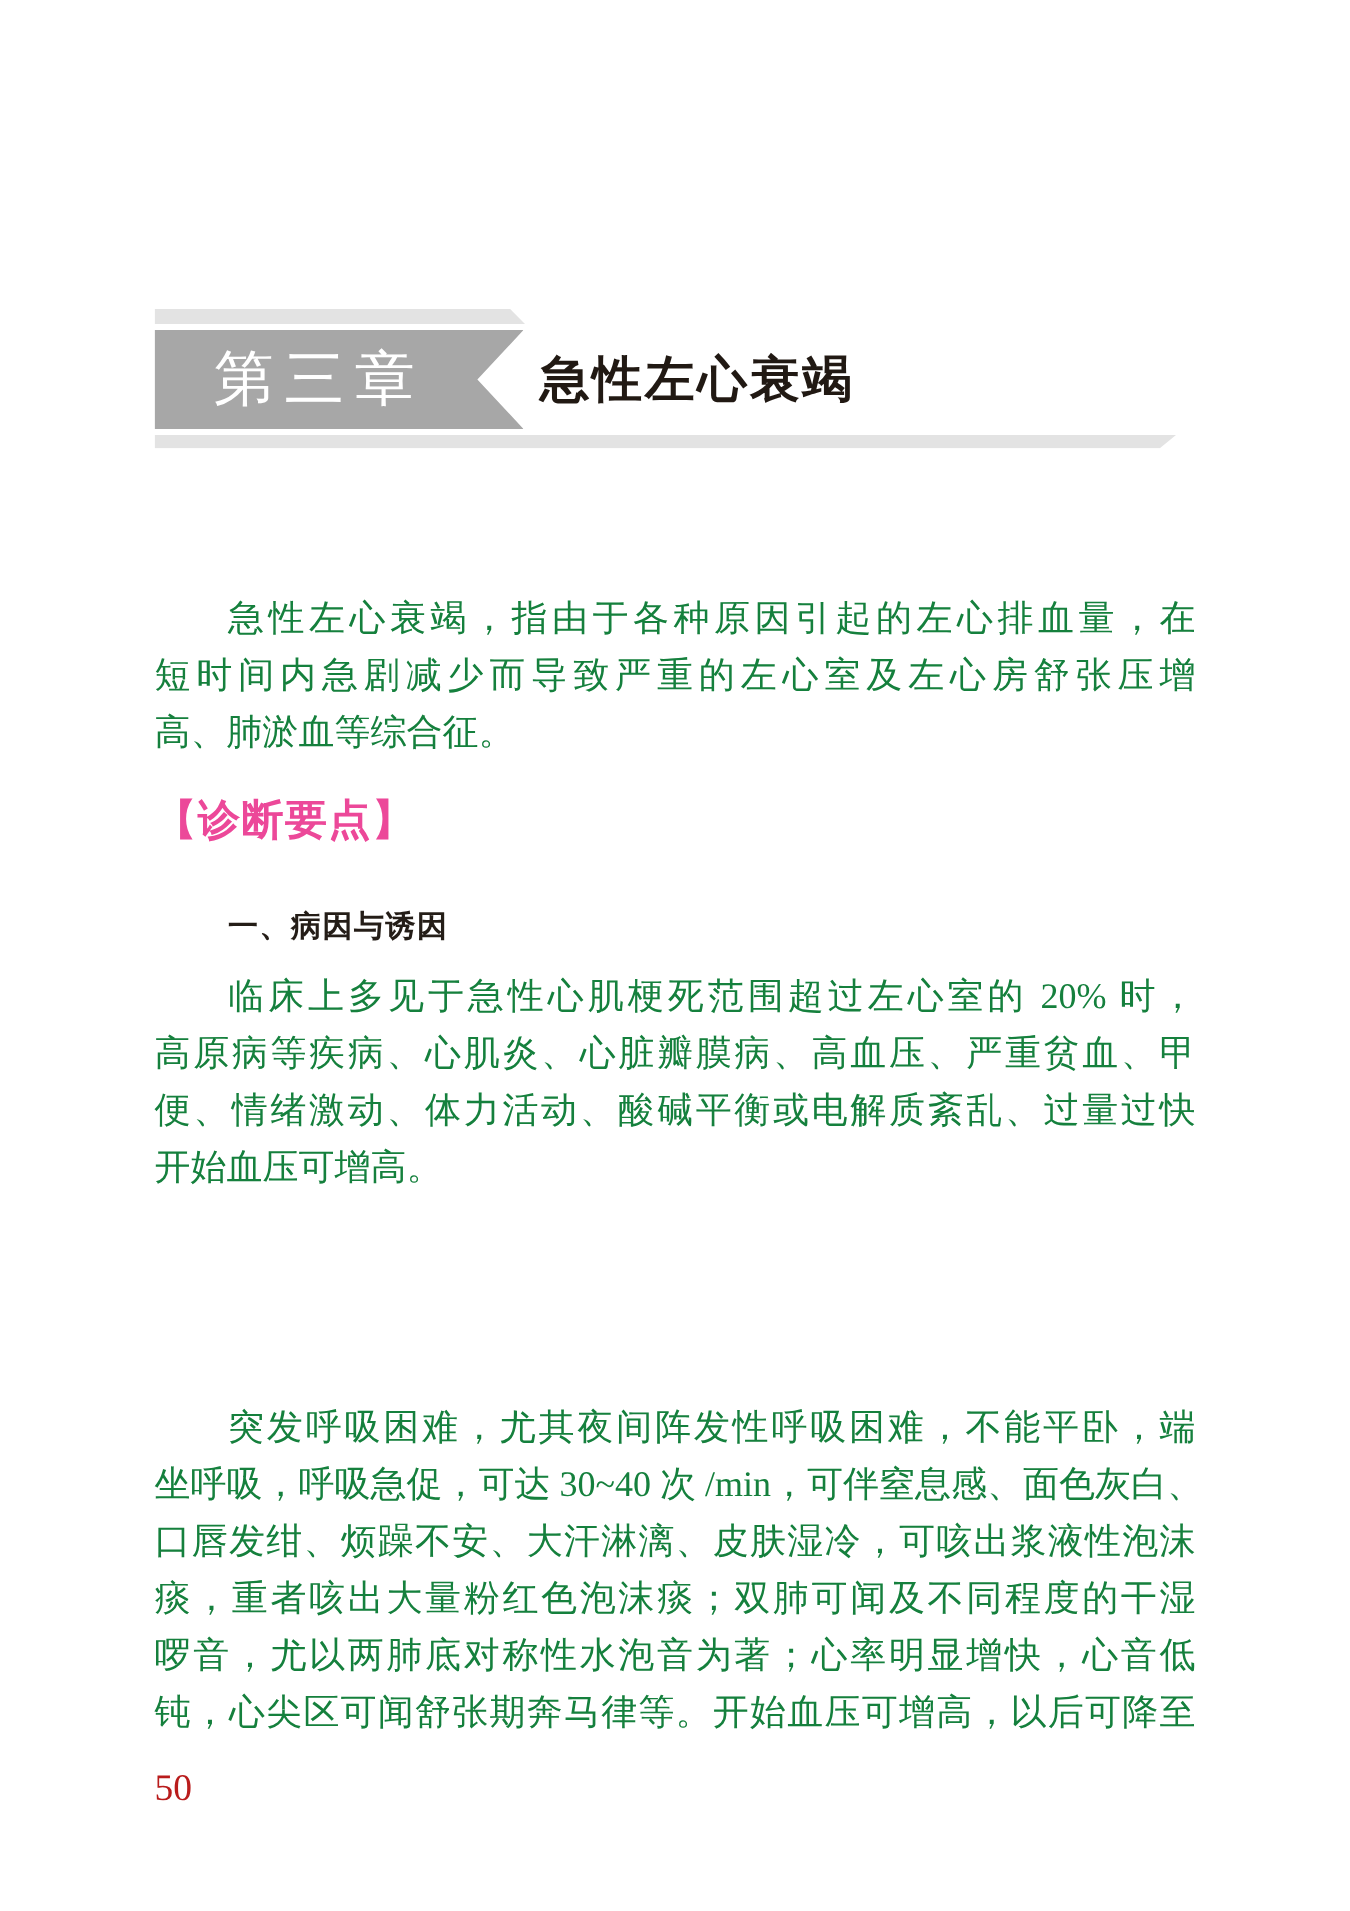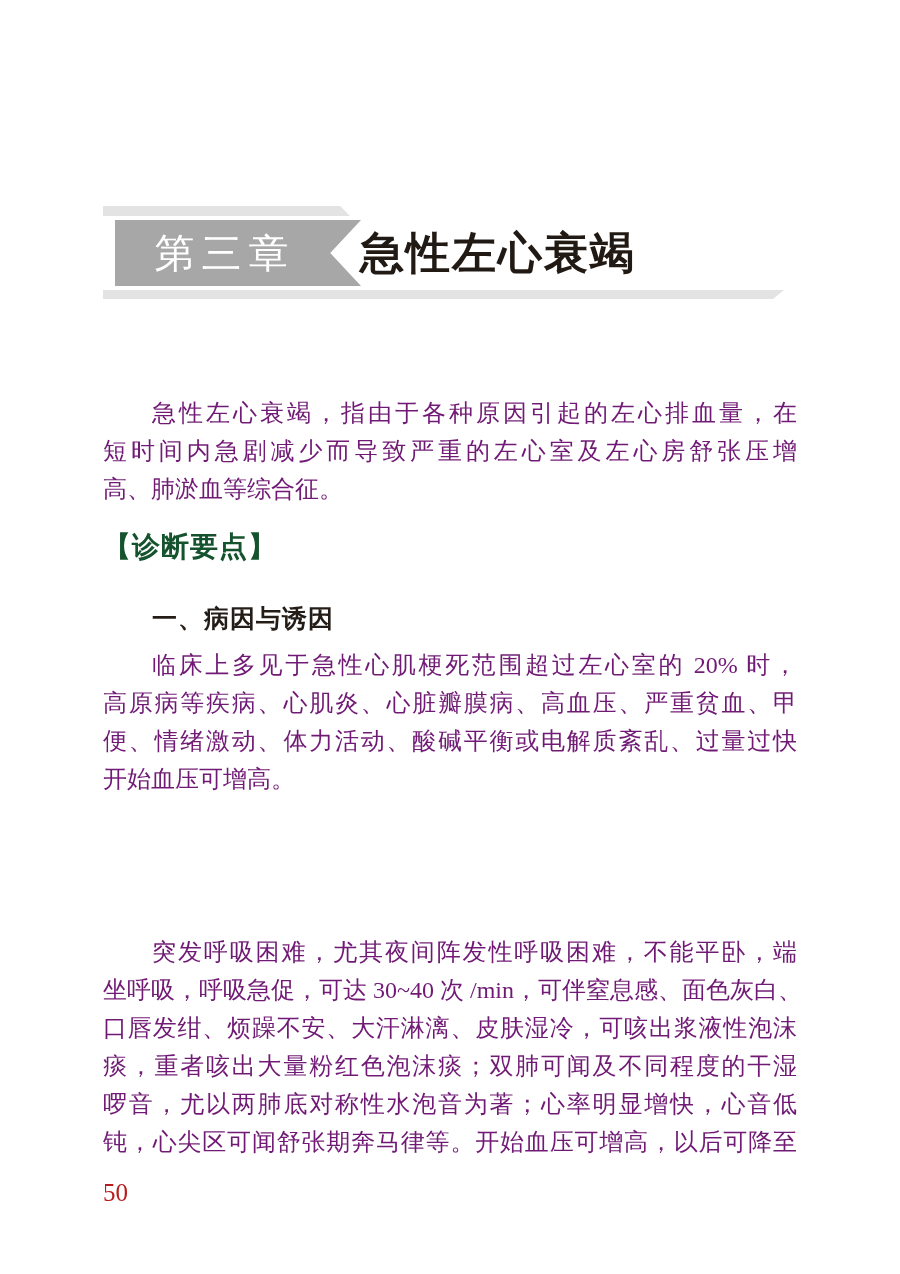--- a/index.html
+++ b/index.html
@@ -14,62 +14,62 @@
   
   .bar-top{
     position:absolute;left:103px;top:206px;width:247px;height:10px;
     background:#e3e3e3;
     clip-path:polygon(0 0,96% 0,100% 100%,0 100%);
   }
   .banner{
     position:absolute;left:103px;top:220px;width:246px;height:66px;
     background:#a7a7a7;
     clip-path:polygon(0 0,100% 0,87.5% 50%,100% 100%,0 100%);
-    display:flex;align-items:flex-end;justify-content:center;margin-left:12px;
+    display:flex;align-items:flex-end;justify-content:center;
   }
   .banner-label{
     font-family:"Liberation Sans","DejaVu Sans",sans-serif;
     color:#ffffff;font-size:40px;font-weight:500;
     letter-spacing:7px;padding-right:26px;line-height:66px;
     white-space:nowrap;
   }
   .chapter-title{
     position:absolute;left:360px;top:221px;height:66px;line-height:64px;
     font-family:"Liberation Sans","DejaVu Sans",sans-serif;
-    font-size:44px;font-weight:bold;color:#211913;
+    font-size:33px;font-weight:bold;color:#211913;
     letter-spacing:2px;white-space:nowrap;
   }
   .bar-bottom{
     position:absolute;left:103px;top:290px;width:681px;height:9px;
     background:#e3e3e3;
     clip-path:polygon(0 0,100% 0,calc(100% - 11px) 100%,0 100%);
   }
   
   .textblock{
     position:absolute;left:103px;width:694px;
-    font-size:24px;color:#701a75;
+    font-size:24px;color:#15803d;
   }
   .line{
     line-height:38px;height:38px;
     text-align:justify;text-align-last:justify;
     text-justify:inter-character;
     white-space:nowrap;
   }
   .line.last{text-align:center;text-align-last:left;}
   .line.indent{padding-left:49px;}
   .h-main{
     position:absolute;left:103px;top:531px;
     font-family:"Liberation Sans","DejaVu Sans",sans-serif;
-    font-size:28px;font-weight:bold;color:#14532d;line-height:32px;
+    font-size:28px;font-weight:bold;color:#ec4899;line-height:32px;
     letter-spacing:1px;
   }
   .h-sub{
     position:absolute;left:152px;
     font-family:"Liberation Sans","DejaVu Sans",sans-serif;
-    font-size:25px;font-weight:bold;color:#241d17;line-height:30px;
+    font-size:20px;font-weight:bold;color:#241d17;line-height:30px;
     letter-spacing:1px;
   }
   .h-sub1{top:603px;}
   .h-sub2{top:876px;}
   .page-number{
     position:absolute;left:103px;top:1178px;
     font-size:25px;color:#b91c1c;line-height:30px;
   }
 </style>
 </head>

